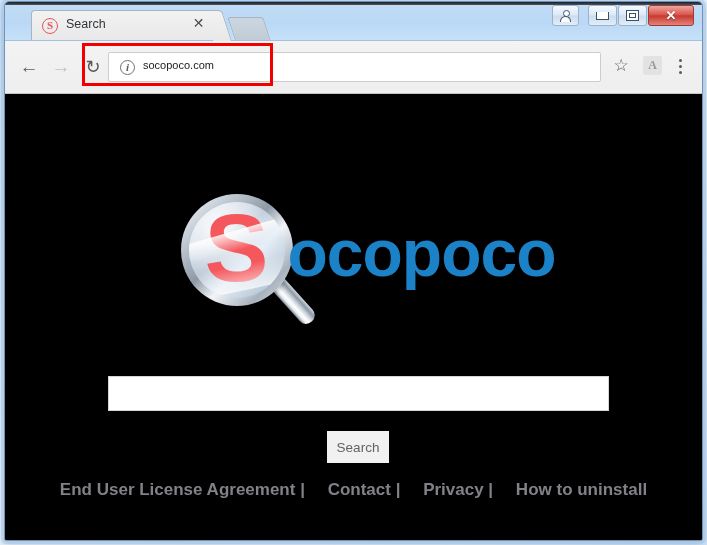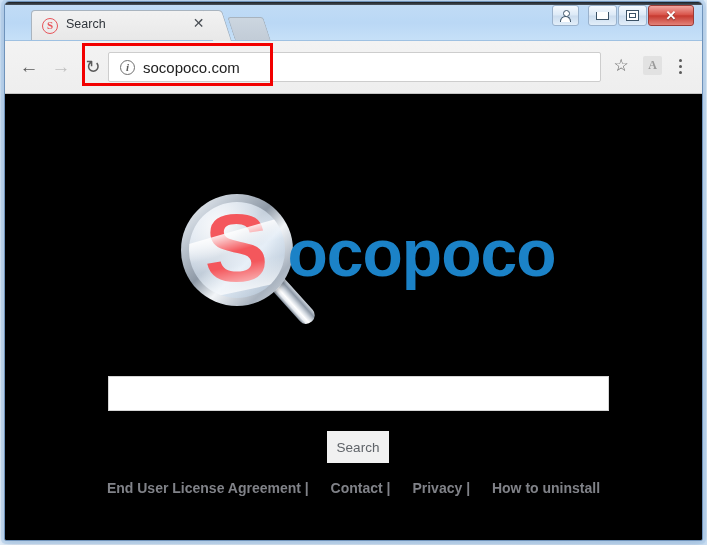--- a/index.html
+++ b/index.html
@@ -199,21 +199,21 @@
     border-radius: 50%;
     box-sizing: border-box;
     color: #5c5c5c;
     font: italic bold 11px "Liberation Serif", serif;
     line-height: 13px;
     text-align: center;
   }
   #omnibox .url {
     position: absolute;
     left: 34px; top: 6px;
-    font-size: 15px;
+    font-size: 11px;
     color: #212121;
     white-space: nowrap;
   }
 
   #star-btn {
     position: absolute;
     right: 69px; top: 13px;
     width: 24px; height: 24px;
     font-size: 17px; line-height: 24px; text-align: center;
     color: #5c5c5c;
@@ -367,21 +367,21 @@
     font-size: 13.5px;
     cursor: pointer;
   }
 
   
   #footer {
     position: absolute;
     left: 0; right: 0;
     top: 386px;
     text-align: center;
-    font-size: 14px;
+    font-size: 17px;
     color: #808288;
     font-weight: bold;
     white-space: nowrap;
   }
   #footer a {
     color: #808288;
     text-decoration: none;
     margin: 0 9px;
   }
 </style>

